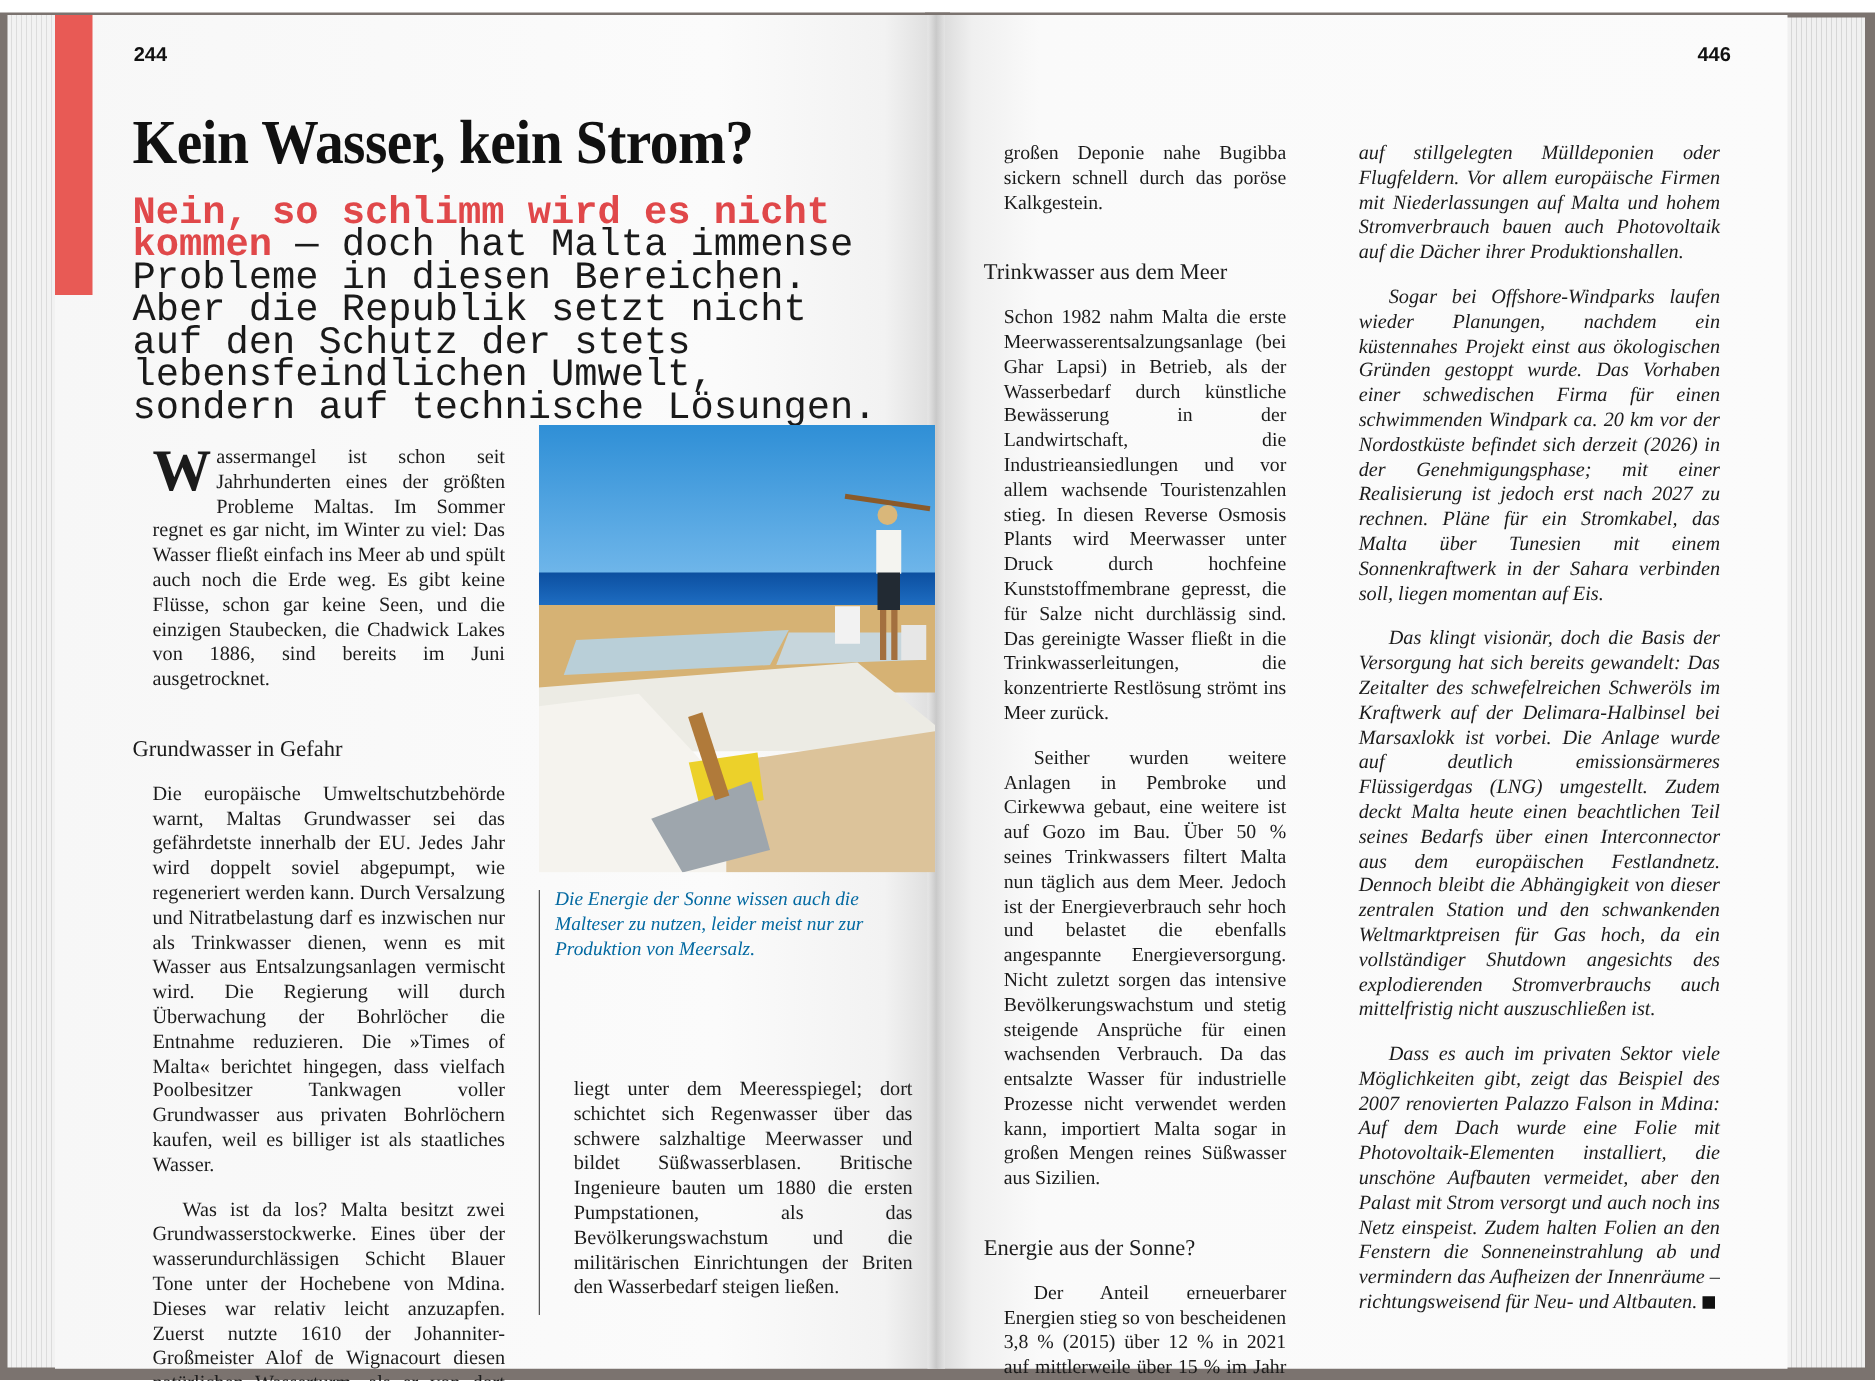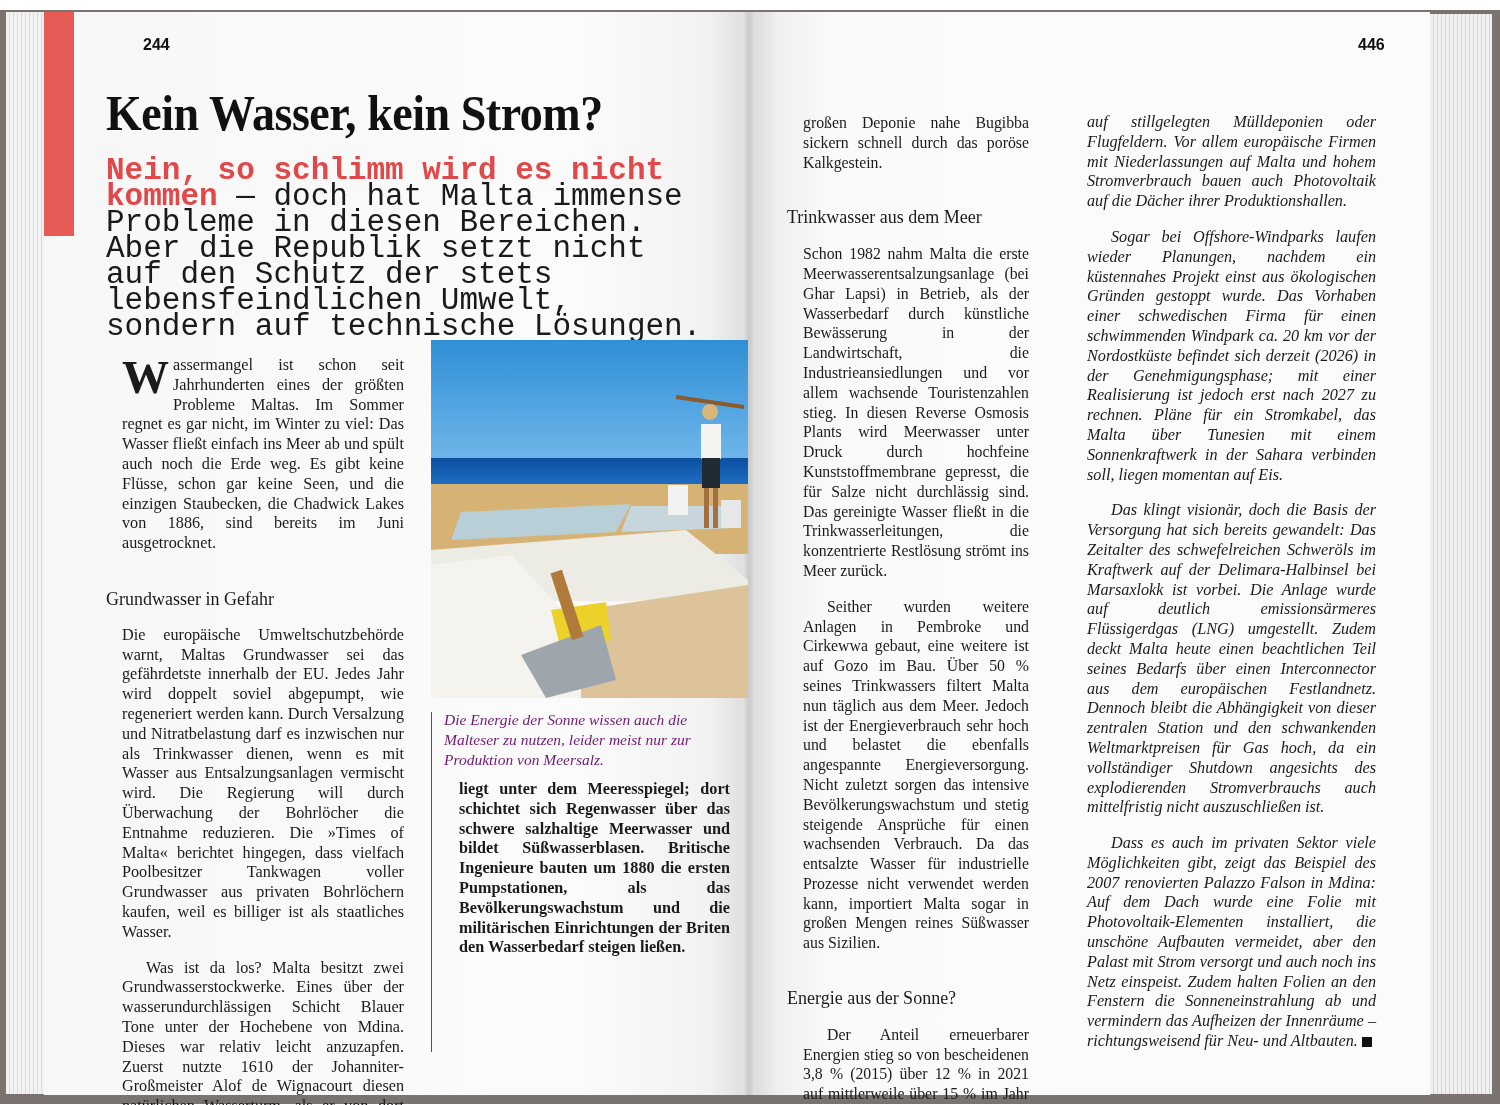--- a/index.html
+++ b/index.html
@@ -11,40 +11,40 @@
     background:repeating-linear-gradient(90deg,#f2f2f2 0 3px,#dcdcdc 3px 4px); }
   .edges-right { position:absolute; right:8px; top:14px; width:70px; height:1080px;
     background:repeating-linear-gradient(90deg,#f0f0f0 0 3px,#d6d6d6 3px 4px); }
   .page { position:absolute; top:12px; height:1083px; background:#fafafa; }
   .page-left { left:44px; width:706px;
     background:linear-gradient(90deg,#f7f7f7 0%,#fbfbfb 75%,#f2f2f2 94%,#dcdcdc 100%); }
   .page-right { left:750px; width:680px;
     background:linear-gradient(90deg,#d8d8d8 0%,#efefef 4%,#fafafa 12%,#fbfbfb 100%); }
   .red-bar { position:absolute; left:44px; top:12px; width:30px; height:224px; background:#e85a55; }
   .page-num { position:absolute; top:36px; font-family:"Liberation Sans", sans-serif; font-weight:bold; font-size:16px; color:#111; }
-  .pn-left { left:107px;margin-left:36px; } .pn-right { left:1358px; }
+  .pn-left { left:107px; } .pn-right { left:1358px; }
   .title { position:absolute; left:106px; top:84px; font-family:"Liberation Serif", serif; font-weight:bold;
     font-size:50px; letter-spacing:-0.5px; color:#111; white-space:nowrap; transform:scaleX(0.92); transform-origin:left; }
   .lead { position:absolute; left:106px; top:158px; width:610px; font-family:Liberation Mono, monospace;
     font-size:31px; line-height:26px; color:#1a1a1a; }
   .lead .red { color:#e0484a; font-weight:bold; }
   .col { position:absolute; font-family:"Liberation Serif", serif; font-size:16.2px; line-height:19.8px; color:#1b1b1b;
     text-align:justify; hyphens:manual; }
   .col p { margin:16px; }
   .col .indent { text-indent:24px; }
   .col h4 { margin:0; font-weight:normal; font-size:18px; line-height:19.8px; }
   .gap { height:20px; }
   .dropcap { float:left; font-weight:bold; font-size:47px; line-height:38px; margin:2px 4px 0 0; }
   .c1 { left:106px; top:340px; width:314px; }
-  .c2 { left:443px; top:764px; width:303px;font-weight:bold; }
+  .c2 { left:443px; top:846px; width:303px; }
   .c3 { left:787px; top:97px; width:258px; font-size:15.8px; }
   .c4 { left:1071px; top:97px; width:321px;font-style:italic; }
   .photo { position:absolute; left:431px; top:340px; width:317px; height:358px; overflow:hidden; }
   .caption { position:absolute; left:444px; top:710px; width:300px; font-style:italic; font-family:"Liberation Serif", serif;
-    font-size:15.5px; line-height:20px; color:#701a75; }
+    font-size:15.5px; line-height:20px; color:#0369a1; }
   .cap-rule { position:absolute; left:431px; top:712px; width:1px; height:340px; background:#555; }
   .endmark { display:inline-block; width:10px; height:10px; background:#111; margin-left:4px; vertical-align:middle; }
   .spine { position:absolute; left:742px; top:12px; width:14px; height:1083px;
     background:linear-gradient(90deg,#e6e6e6,#c9c9c9 50%,#e3e3e3); }
 </style>
 </head>
 <body>
 
 <div class="cover-left"></div>
 <div class="cover-right"></div>

